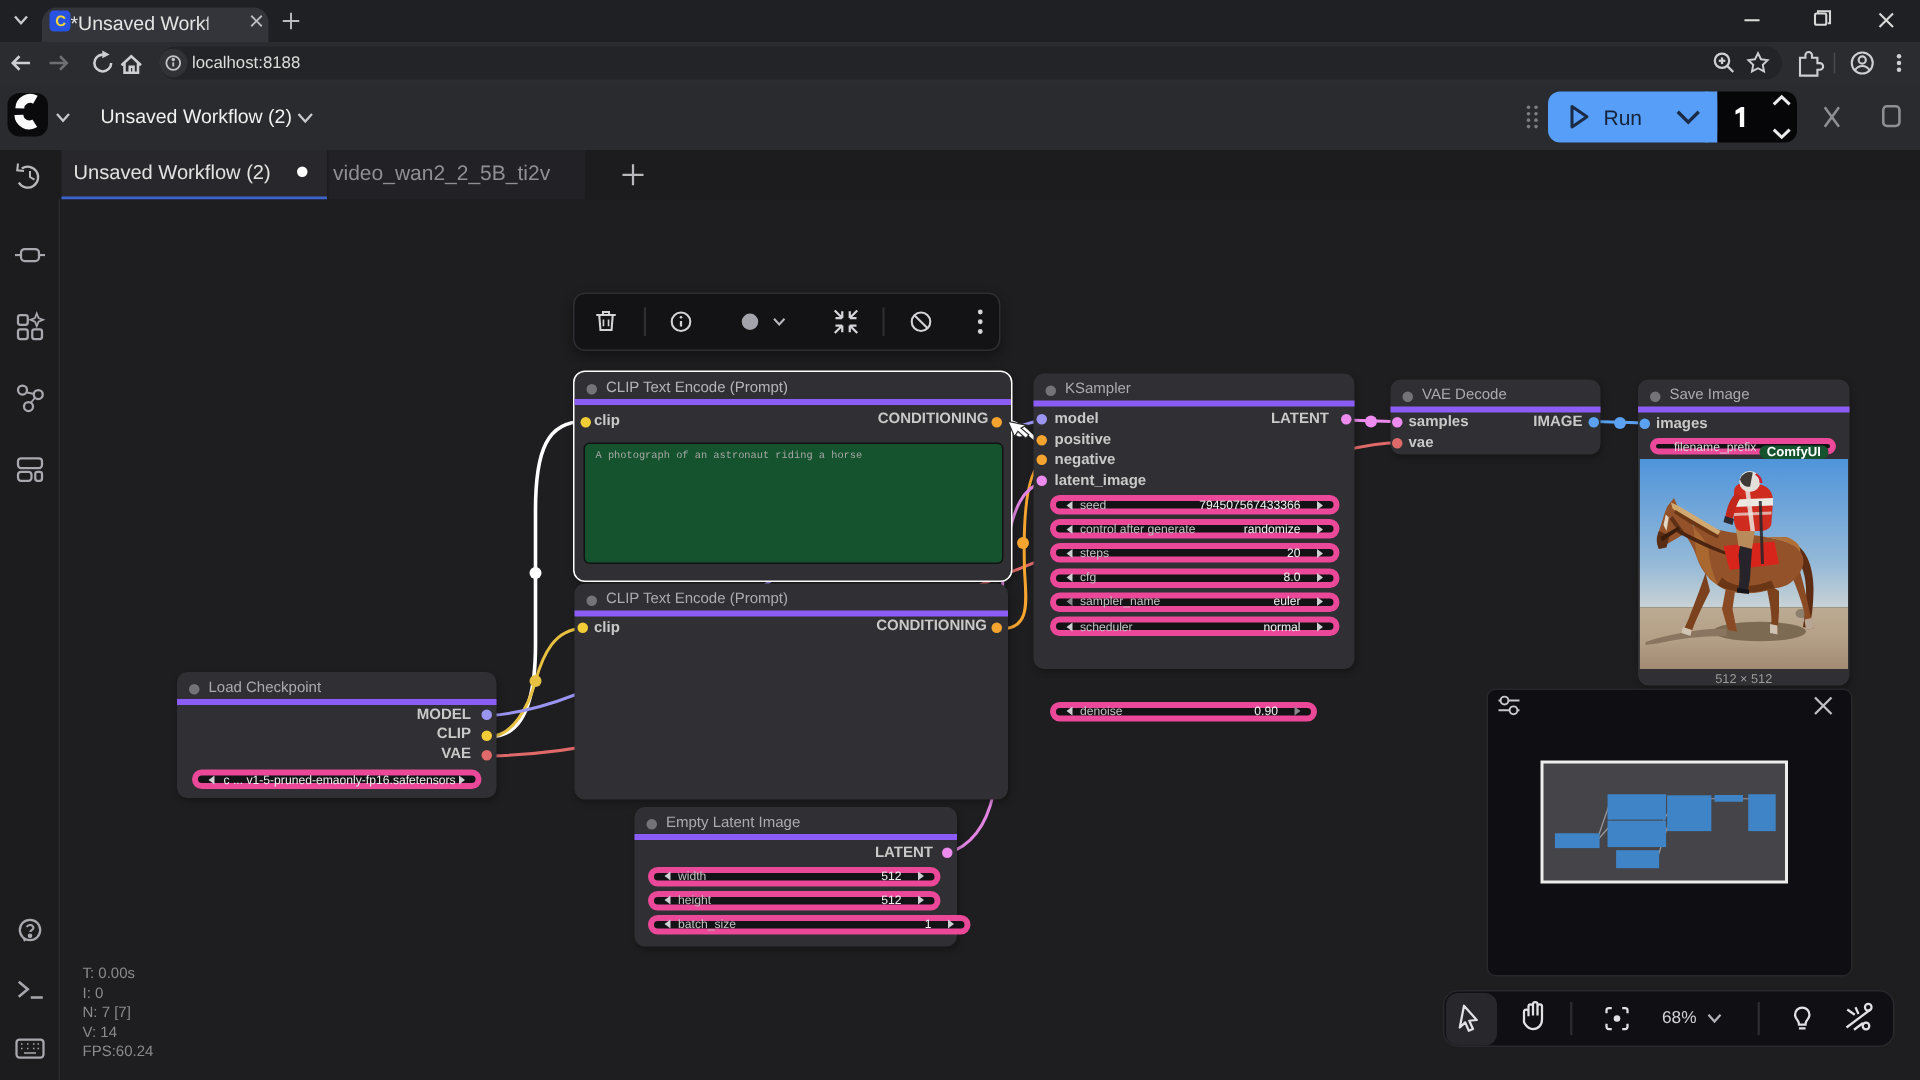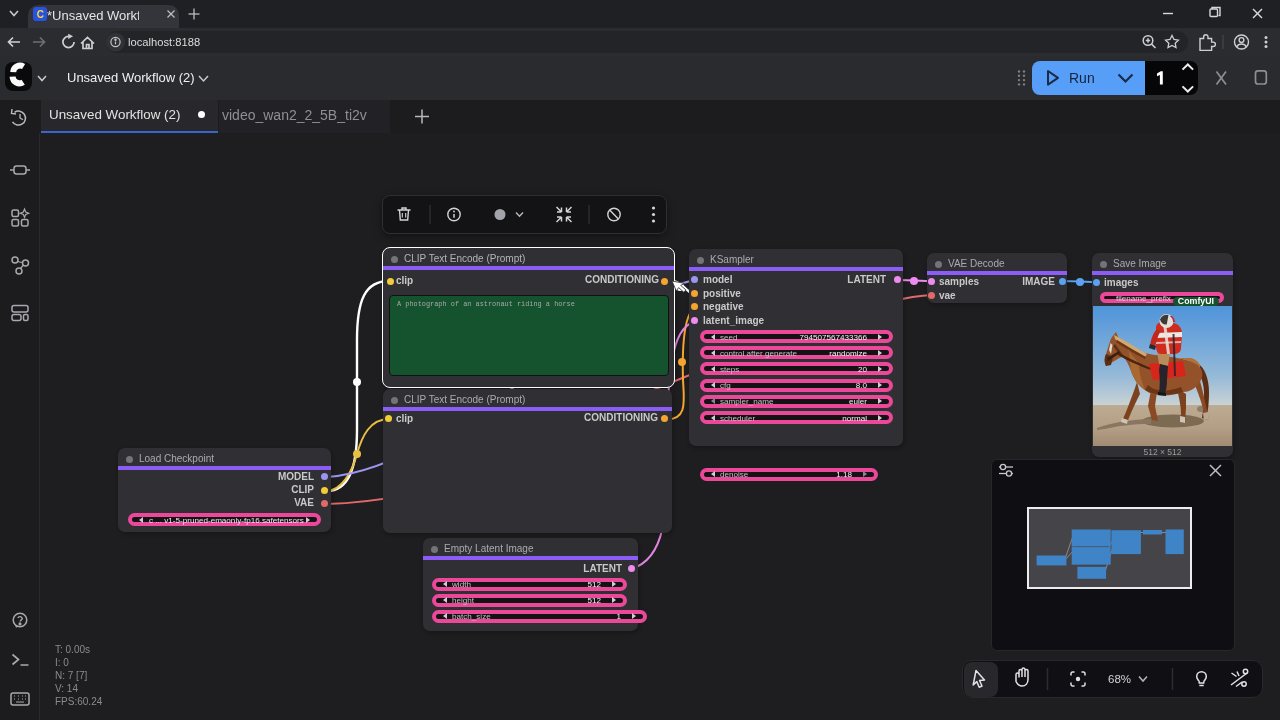--- a/index.html
+++ b/index.html
@@ -162,21 +162,21 @@
   <div class="pill" style="left:11px;top:162px;width:193px;height:13px;">
       <span class="la"></span>
       <span class="ra"></span>
       <span class="lbl">scheduler</span>
       <span class="val">normal</span>
     </div>
   <div class="pill" style="left:11px;top:178.5px;width:178px;height:13px;margin-top:40px;">
       <span class="la"></span>
       <span class="ra" style="border-left-color:#87878c;"></span>
       <span class="lbl">denoise</span>
-      <span class="val">1.18</span>
+      <span class="val">0.90</span>
     </div>
 </div>
 
 <div class="node" style="left:927px;top:253px;width:140px;height:50px;">
   <div class="ntitle">
       <span class="tdot"></span>
       <span class="ttext">VAE Decode</span>
     </div>
   <div class="slot" style="left:12px;top:23px;">samples</div>
   <div class="dot" style="left:1px;top:25px;background:#ee8bee;"></div>

